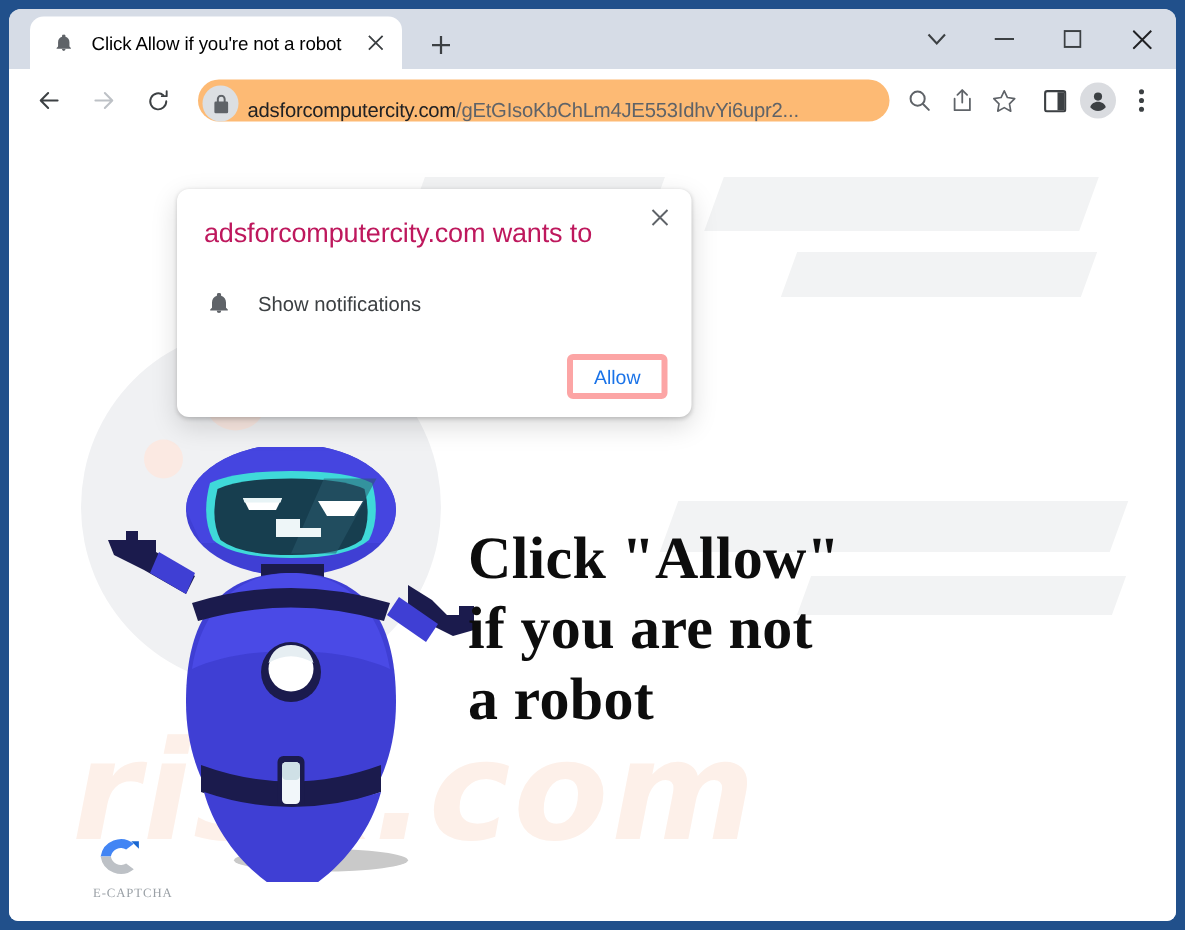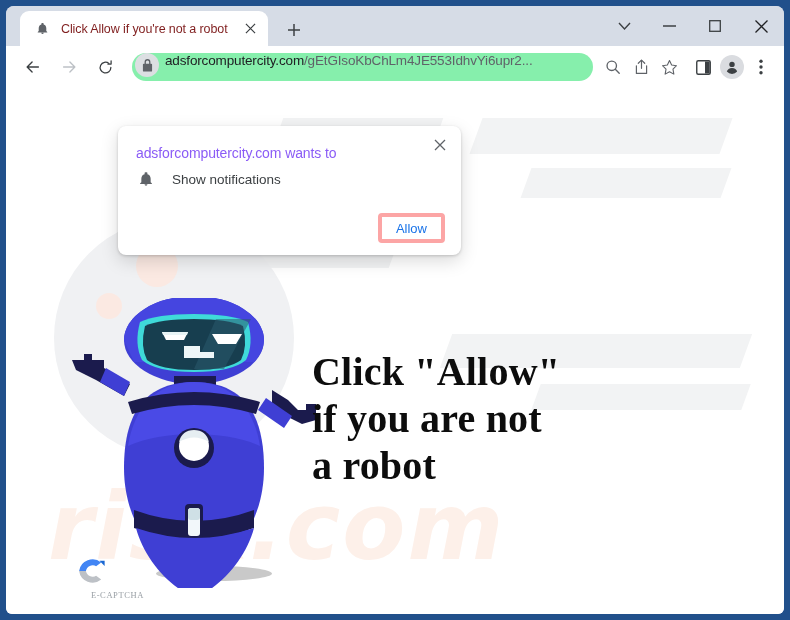--- a/index.html
+++ b/index.html
@@ -44,21 +44,21 @@
   }
   .tab-favicon {
     width: 16px; height: 16px;
     flex: 0 0 16px;
     display: flex; align-items: center; justify-content: center;
   }
   .tab-title {
     flex: 1;
     margin-left: 11px;
     font-size: 12.5px;
-    color: #7f1d1d;
+    color: #000000;
     white-space: nowrap;
     overflow: hidden;
     text-overflow: ellipsis;
     letter-spacing: -0.1px;
   }
   .tab-close {
     width: 20px; height: 20px;
     flex: 0 0 20px;
     display: flex; align-items: center; justify-content: center;
     border-radius: 50%;
@@ -97,24 +97,24 @@
   .navbtn {
     width: 30px; height: 30px;
     flex: 0 0 30px;
     display: flex; align-items: center; justify-content: center;
     border-radius: 50%;
     margin-right: 6px;
   }
   .omnibox {
     flex: 1;
     height: 28px;
-    background: #86efac;
+    background: #fdba74;
     border-radius: 14px;
     display: flex;
-    align-items: flex-start;
+    align-items: flex-end;
     padding-left: 3px;
     margin: 0 4px 0 6px;
     min-width: 0;
   }
   .lockwrap {
     width: 24px; height: 24px;
     flex: 0 0 24px;
     border-radius: 50%;
     background: #dcdfe2;
     display: flex; align-items: center; justify-content: center;
@@ -222,23 +222,23 @@
     font-size: 40px;
     line-height: 47px;
     color: #0d0d0d;
     white-space: pre-line;
     letter-spacing: 0.2px;
   }
 
   
   .captcha-brand {
     position: absolute;
-    left: 68px; top: 466px;
+    left: 56px; top: 466px;
     width: 70px;
-    text-align: right;
+    text-align: left;
   }
   .captcha-label {
     margin-top: 2px;
     font-family: "Liberation Serif", serif;
     font-size: 8.5px;
     letter-spacing: 0.6px;
     color: #9aa0a6;
   }
 
   
@@ -253,29 +253,29 @@
     z-index: 30;
   }
   .notif-close {
     position: absolute;
     right: 8px; top: 6px;
     width: 26px; height: 26px;
     display: flex; align-items: center; justify-content: center;
     border-radius: 50%;
   }
   .notif-title {
-    font-size: 14px;
-    color: #8b5cf6;
+    font-size: 18px;
+    color: #be185d;
     margin: 3px 0 0 0;
     letter-spacing: -0.1px;
   }
   .notif-perm {
     display: flex;
     align-items: center;
-    margin-top: 8px;
+    margin-top: 26px;
     text-align: right;
   }
   .notif-perm-icon {
     width: 20px; height: 20px;
     flex: 0 0 20px;
     display: flex; align-items: center; justify-content: center;
   }
   .notif-perm-label {
     margin-left: 16px;
     font-size: 13.5px;

